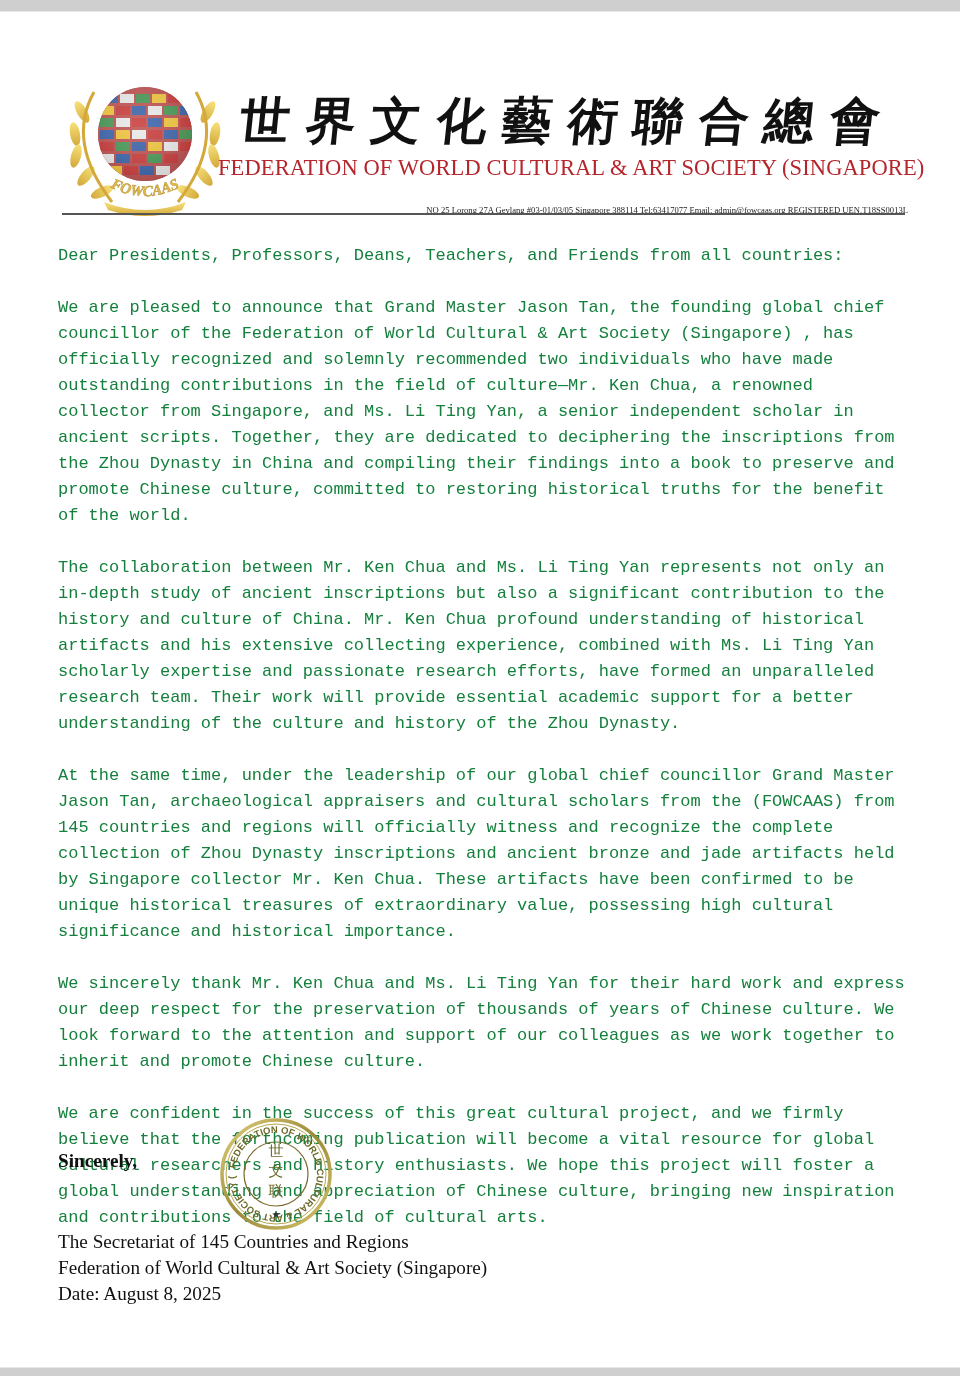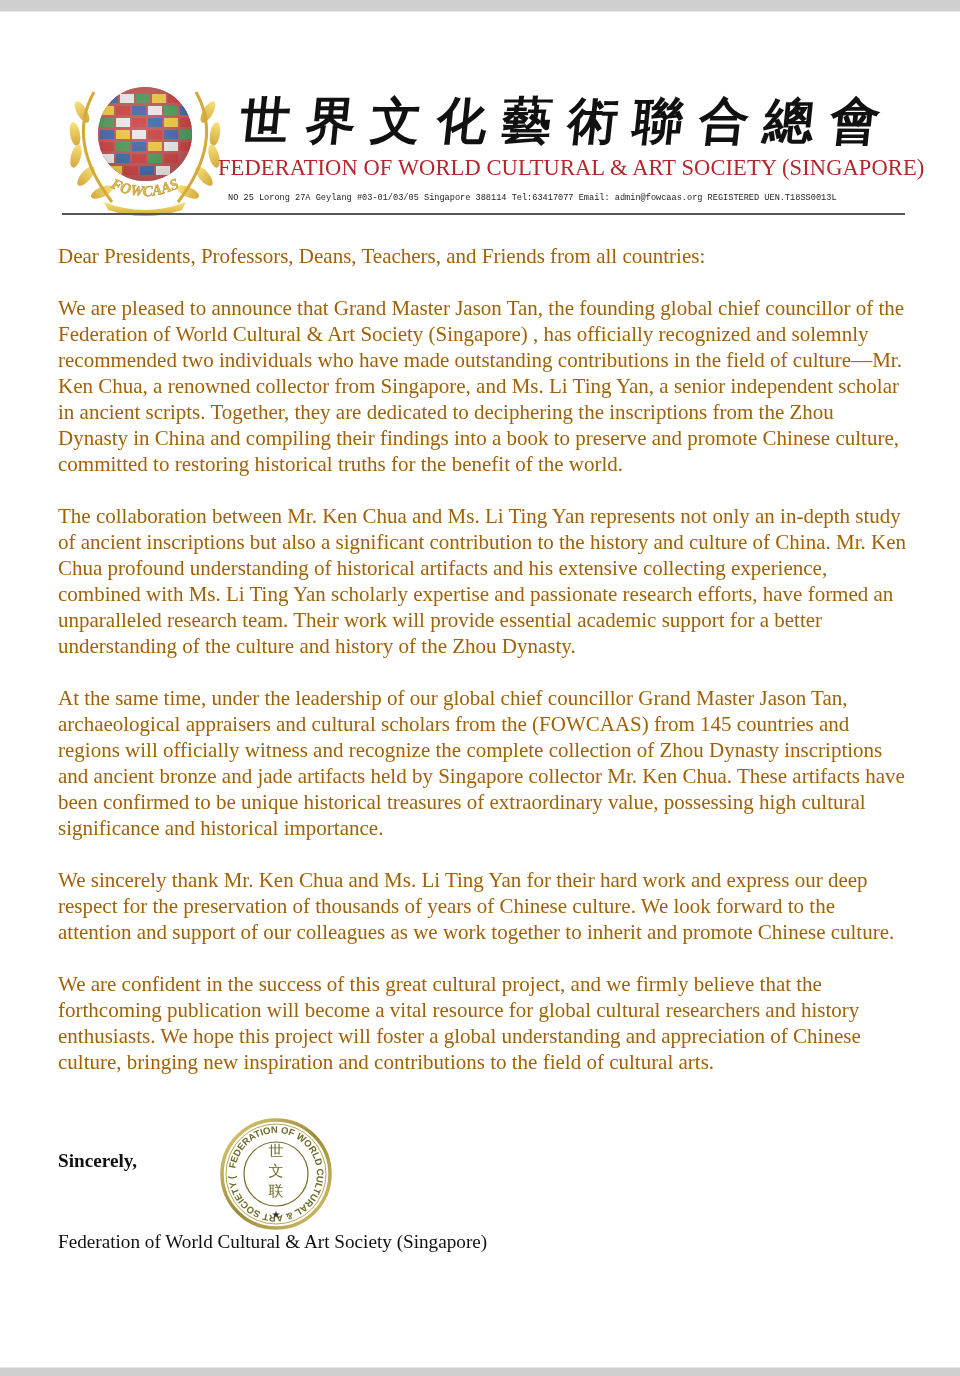--- a/index.html
+++ b/index.html
@@ -20,31 +20,31 @@
     font-family: "DejaVu Serif", serif; font-size: 50px; font-weight: bold; color: #111;
     letter-spacing: 0;
   }
   .cn-title span { display: inline-block; transform: skewX(-6deg); }
   .en-title {
     position: absolute; left: 218px; top: 155px; width: 690px;
     font-family: "Liberation Serif", serif; font-size: 22.5px; color: #b5252c;
     letter-spacing: 0.1px; white-space: nowrap;
   }
   .address {
-    position: absolute; left: 228px; top: 193px; width: 680px;
-    font-family: Liberation Mono, monospace; font-size: 8.6px; color: #222; white-space: nowrap;
+    position: absolute; left: 228px; top: 205px; width: 680px;
+    font-family: Liberation Serif, serif; font-size: 8.6px; color: #222; white-space: nowrap; text-align: right;
   }
   .rule {
     position: absolute; left: 62px; top: 213px; width: 843px; height: 2px; background: #555;
   }
 
   
   .letter {
     position: absolute; left: 58px; top: 243px; width: 850px;
-    font-size: 21px; line-height: 26px; color: #a16207;
+    font-size: 17px; line-height: 26px; color: #15803d; font-family: Liberation Mono, monospace;
   }
   .letter p { margin: 0 0 26px 0; }
   .salutation { margin-bottom: 26px !important; }
 
   .closing { position: absolute; left: 58px; top: 1150px; font-size: 19.2px; font-weight: bold; }
   .seal { position: absolute; left: 218px; top: 1118px; width: 116px; height: 112px; }
 
   .sig { position: absolute; left: 58px; top: 1229px; font-size: 19.2px; line-height: 26px; }
   .sig div { white-space: nowrap; }
 </style>
@@ -181,16 +181,18 @@
   <text font-family="Liberation Sans Narrow, Liberation Sans, sans-serif" font-size="9.5" font-weight="bold" fill="#6d6a2a">
     <textPath href="#sealArc" startOffset="2%" id="sealRing">FEDERATION OF WORLD CULTURAL &amp; ART SOCIETY (SINGAPORE)</textPath>
   </text>
   <text x="58" y="38" text-anchor="middle" font-family="DejaVu Serif, serif" font-size="15" fill="#6d6a2a" id="sealC0">世</text>
   <text x="58" y="58" text-anchor="middle" font-family="DejaVu Serif, serif" font-size="15" fill="#6d6a2a" id="sealC1">文</text>
   <text x="58" y="78" text-anchor="middle" font-family="DejaVu Serif, serif" font-size="15" fill="#6d6a2a" id="sealC2">联</text>
   <text x="58" y="100" text-anchor="middle" font-family="DejaVu Sans, sans-serif" font-size="10" fill="#333">★</text>
 </svg>
 
 <div class="sig">
+  <div>The Secretariat of 145 Countries and Regions</div>
   <div>Federation of World Cultural &amp; Art Society (Singapore)</div>
+  <div>Date: August 8, 2025</div>
 </div>
 
 <div class="bar-bottom"></div>
 
 </body></html>

